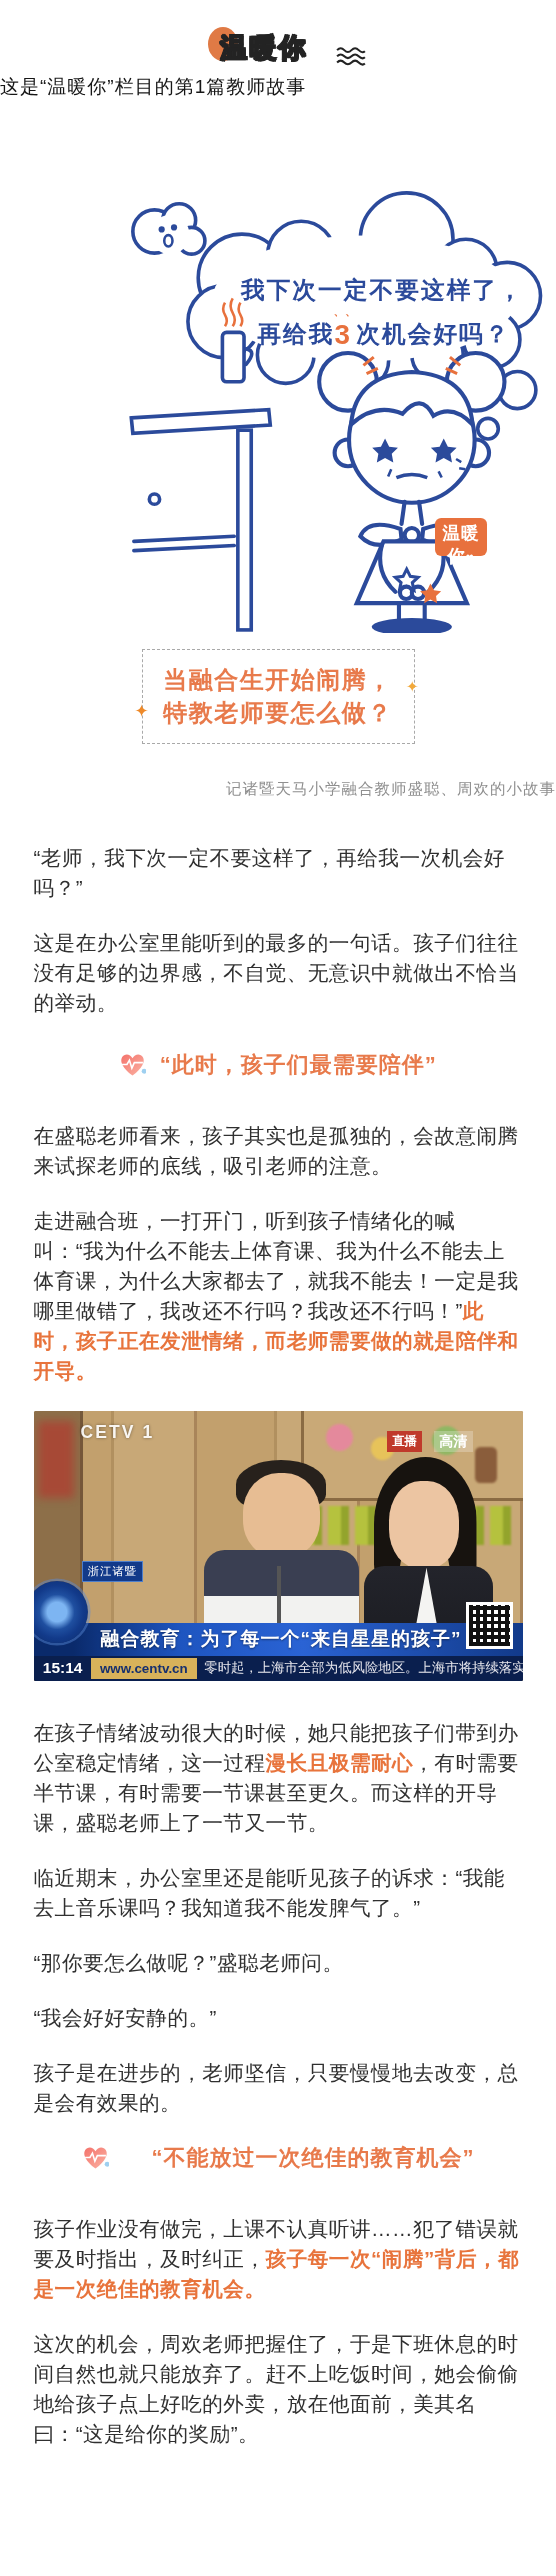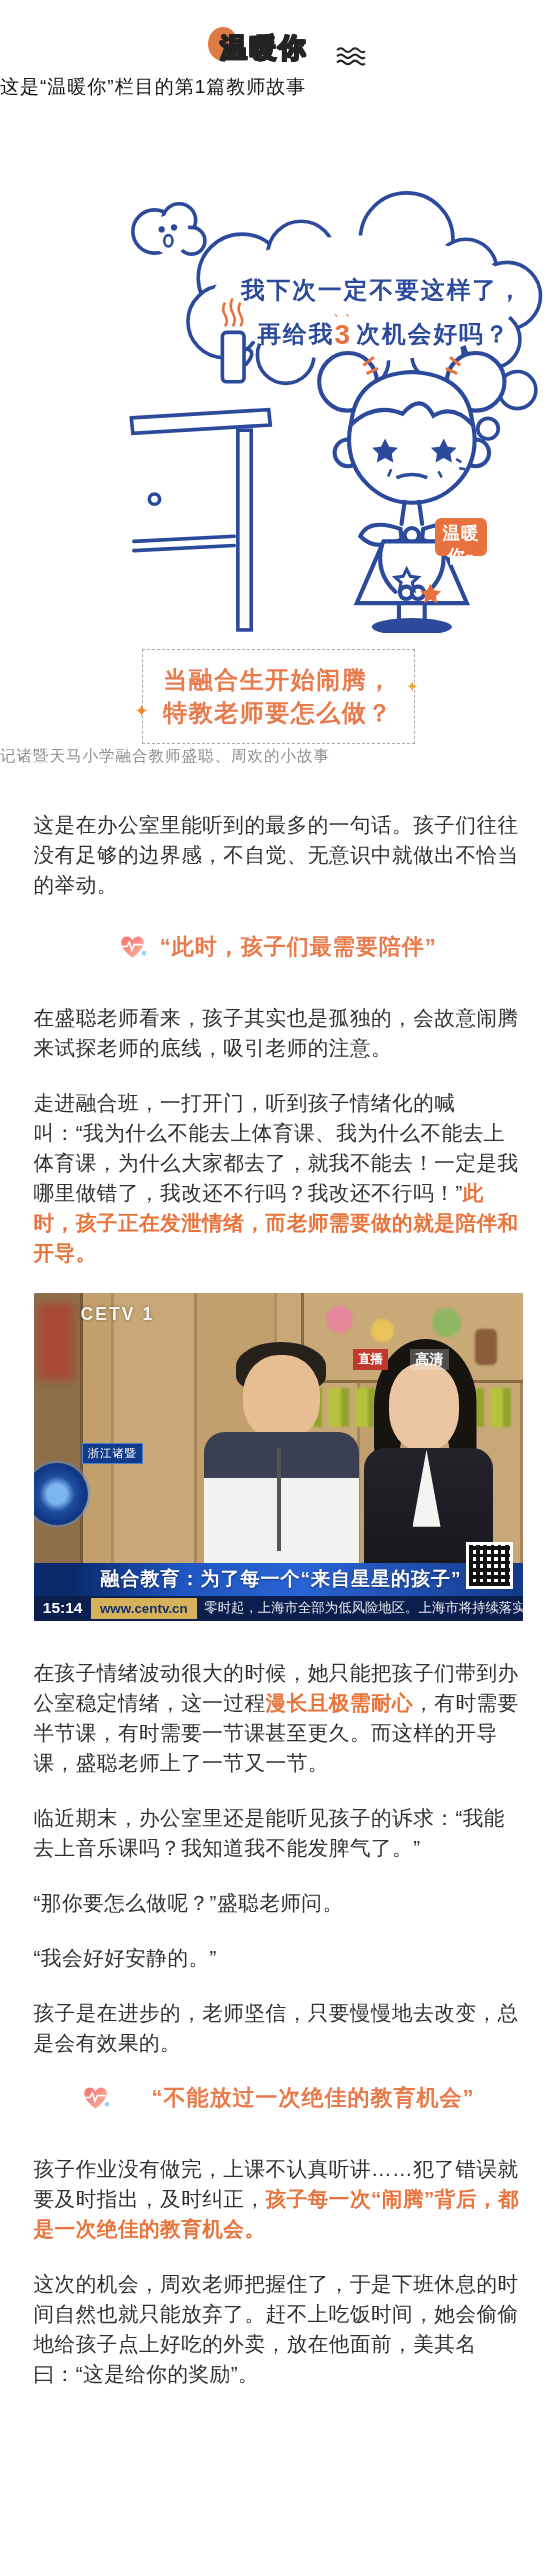--- a/index.html
+++ b/index.html
@@ -25,29 +25,29 @@
     border-radius:6.2px; color:#fff; font-weight:900; font-size:17.5px; line-height:23px; text-align:center;
     padding-top:4.1px; letter-spacing:1px; }
   .stamp .hrt { font-size:13.4px; }
   
   .title-box { position:relative; width:273px; margin:15.5px auto 0; border:1.5px dashed #a9a9a9;
     padding:13.4px 5.2px; text-align:center; }
   .title-box .tl { font-size:24px; font-weight:900; color:#e87a4b; line-height:33px; letter-spacing:1.5px; }
   .spark { position:absolute; font-size:15.5px; color:#f2a93b; }
   .spark.s1 { right:-5.2px; top:28px; }
   .spark.s2 { left:-8.2px; bottom:20.6px; color:#ee8a2a; font-size:17.5px; }
-  .byline { margin-top:2px; text-align:left; font-size:15.5px; color:#8f8f8f; letter-spacing:1px; }
+  .byline { margin-top:35px; text-align:right; font-size:15.5px; color:#8f8f8f; letter-spacing:1px; }
   
   .article { width:489px; margin:43px auto 0; }
   .article p { font-size:20.6px; line-height:30px; margin-bottom:25px; letter-spacing:0.5px; color:#303030; }
   .hl { color:#e8743c; font-weight:700; }
   .sec-h { display:flex; justify-content:center; align-items:center; gap:13.4px; margin:32px 0 41px; }
   .sec-h .ht { font-size:22px; font-weight:900; color:#e87a4b; letter-spacing:1px; }
   
-  .photo-tv { position:relative; width:489px; height:328px; margin:4.1px 0 37px; overflow:hidden;
+  .photo-tv { position:relative; width:489px; height:270px; margin:4.1px 0 37px; overflow:hidden;
     background:repeating-linear-gradient(90deg,#c2a06d 0 77px,#b1905f 77px 80px,#c8a877 80px 160px,#a9855a 160px 163px);
     border-radius:1.5px; }
   .tv-door { position:absolute; left:0; top:0; width:49px; height:100%; background:#8d6f49;
     border-right:3.1px solid #74583a; }
   .tv-poster { position:absolute; left:4.1px; top:10.3px; width:36px; height:77px; background:#b23a2f; filter:blur(4.1px); opacity:.7; }
   .tv-board { position:absolute; right:0; top:0; width:222px; height:90px; background:#c9a977; border:3.1px solid #8a6b43; border-top:none; border-right:none; }
   .tv-flower { position:absolute; border-radius:50%; filter:blur(1px); }
   .tv-bottles { position:absolute; right:5.2px; top:95px; width:216px; height:39px;
     background:repeating-linear-gradient(90deg,#b5c23e 0 13.4px,#93a42c 13.4px 20.6px,transparent 20.6px 27px); filter:blur(1px); border-radius:4.1px; }
   .tv-boy-head { position:absolute; left:209px; top:62px; width:77px; height:85px; background:#e7bd93; border-radius:46% 46% 44% 44%; }
@@ -55,21 +55,21 @@
   .tv-boy-body { position:absolute; left:170px; top:139px; width:155px; height:139px;
     background:linear-gradient(180deg,#3a3f52 0 46px,#f2f2f0 46px); border-radius:20.6px 20.6px 0 0; }
   .tv-boy-zip { position:absolute; left:243px; top:155px; width:4.1px; height:103px; background:#555; }
   .tv-t-head { position:absolute; left:355px; top:70px; width:70px; height:88px; background:#ecc5a2; border-radius:45%; }
   .tv-t-hair { position:absolute; left:340px; top:46px; width:103px; height:134px; background:#17130f;
     border-radius:50% 50% 20% 20%; clip-path:polygon(0 0,100% 0,100% 100%,78% 100%,62% 32%,36% 32%,22% 100%,0 100%); }
   .tv-t-body { position:absolute; left:330px; top:155px; width:129px; height:124px;
     background:linear-gradient(180deg,#23242b,#17181d); border-radius:20.6px 20.6px 0 0; }
   .tv-t-shirt { position:absolute; left:379px; top:157px; width:28px; height:77px; background:#f4f4f2; clip-path:polygon(50% 0,100% 100%,0 100%); }
   .tv-watermark { position:absolute; left:47px; top:11.3px; color:#fff; opacity:.9; font-size:17.5px; font-weight:700; letter-spacing:2.1px; text-shadow:0 0 3.1px rgba(0,0,0,.5); }
-  .tv-live { position:absolute; right:74px; top:20.6px; display:flex; gap:22px;margin-top:36px; }
+  .tv-live { position:absolute; right:50px; top:20.6px; display:flex; gap:12px; }
   .tv-live .b1 { background:#c0392b; color:#fff; font-size:12.4px; font-weight:700; padding:1.5px 5.2px; }
   .tv-live .b2 { background:rgba(255,255,255,.25); color:#fff; font-size:14px; font-weight:700; padding:1.5px 5.2px; }
   .tv-region { position:absolute; left:4.1px; top:150px; background:#123a8a; border:1px solid #4d7ecb;
     color:#fff; font-size:11.3px; font-weight:400; padding:2.1px 5.2px; letter-spacing:1px; z-index:3;margin-left:44px; }
   .tv-logo { position:absolute; left:-7.2px; top:170px; width:62px; height:62px; border-radius:50%;
     background:radial-gradient(circle at 50% 50%, #7db5f2 0 22%, #1f4fa0 40%, #123a8a 60%, #0c2a66 100%);
     box-shadow:0 0 0 2.6px rgba(90,140,220,.45); z-index:2; }
   .tv-caption { position:absolute; left:0; bottom:25px; width:100%; height:33px;
     background:linear-gradient(90deg,#0a2a6b 0 8%,#1e55c0 30%,#2a63d4 55%,#123a8a 100%); display:flex; align-items:center; z-index:1; }
   .tv-caption .cap { margin-left:67px; color:#fff; font-size:19px; font-weight:900; letter-spacing:1px; text-shadow:0 1px 2.1px rgba(0,0,0,.45); }
@@ -194,20 +194,21 @@
 
 <div class="title-box">
   <span class="spark s1">✦</span>
   <span class="spark s2">✦</span>
   <div class="tl">当融合生开始闹腾，</div>
   <div class="tl">特教老师要怎么做？</div>
 </div>
 <div class="byline">记诸暨天马小学融合教师盛聪、周欢的小故事</div>
 
 <div class="article">
+  <p>“老师，我下次一定不要这样了，再给我一次机会好吗？”</p>
   <p>这是在办公室里能听到的最多的一句话。孩子们往往没有足够的边界感，不自觉、无意识中就做出不恰当的举动。</p>
 
   <div class="sec-h">
     <svg width="27" height="25" viewBox="0 0 44 40">
       <defs>
           <linearGradient id="hg1" x1="0" y1="0" x2="1" y2="1">
         <stop offset="0" stop-color="#f4726b"></stop>
             <stop offset="1" stop-color="#fbb3a4"></stop>
           </linearGradient>
         </defs>

